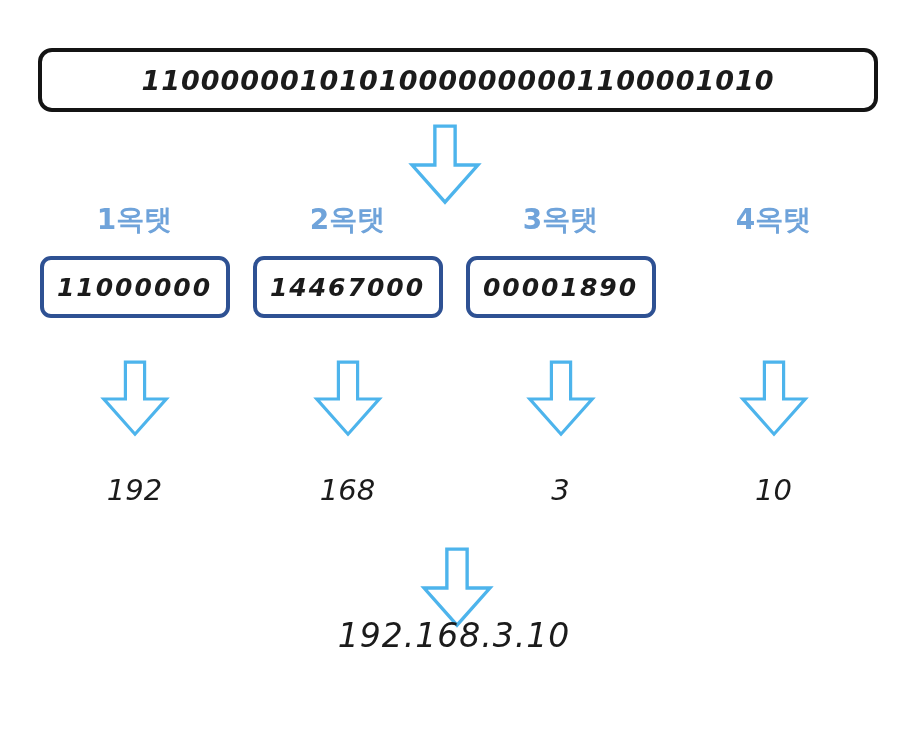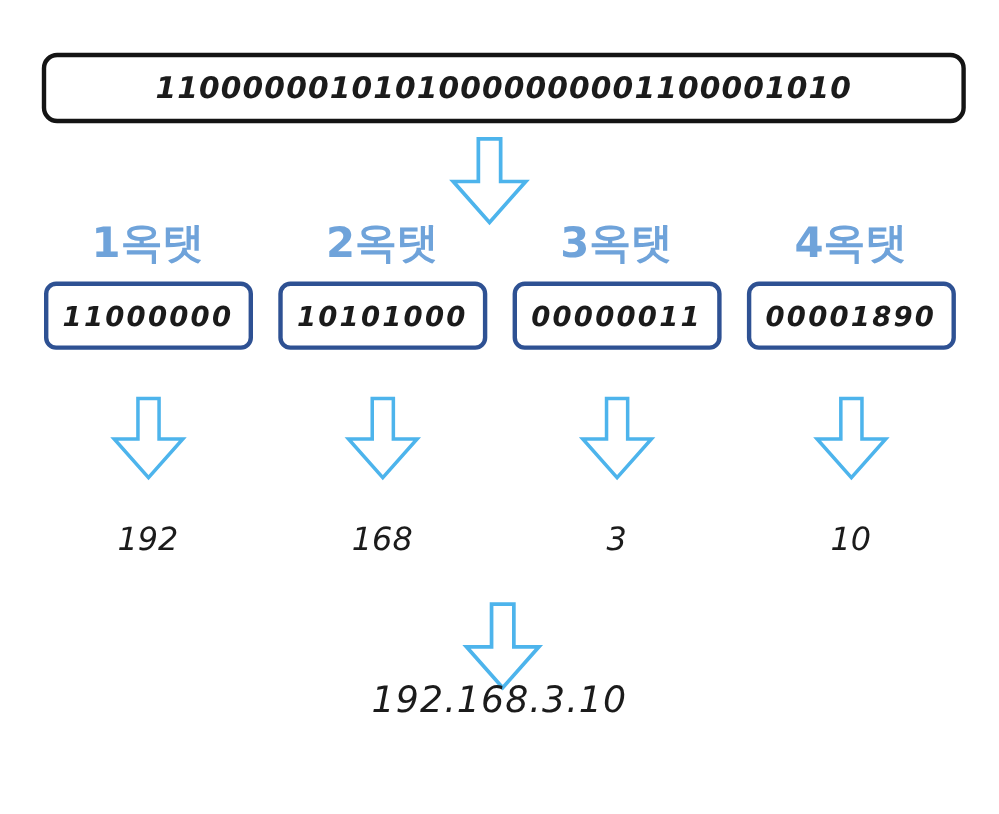--- a/index.html
+++ b/index.html
@@ -43,21 +43,21 @@
     grid-template-columns: repeat(4, 1fr);
     justify-items: center;
     align-items: center;
   }
   .row-labels   { top: 196px; height: 48px; }
   .row-boxes    { top: 254px; height: 66px; }
   .row-arrows   { top: 352px; height: 96px; }
   .row-decimals { top: 466px; height: 48px; }
 
   .octet-label {
-    font-size: 38px;
+    font-size: 28px;
     font-weight: bold;
     color: #6fa3da;
     white-space: nowrap;
   }
   .octet-box {
     width: 182px; height: 54px;
     border: 4px solid #2e5193;
     border-radius: 11px;
     background: #ffffff;
     display: flex; align-items: center; justify-content: center; text-align: center;
@@ -105,24 +105,21 @@
     <span class="octet-label">2옥탯</span>
     <span class="octet-label">3옥탯</span>
     <span class="octet-label">4옥탯</span>
   </div>
 
   <div class="row row-boxes">
     <div class="octet-box">
       <span class="octet-binary">11000000</span>
     </div>
     <div class="octet-box">
-      <span class="octet-binary">10101000</span>
-    </div>
-    <div class="octet-box">
-      <span class="octet-binary">00000011</span>
+      <span class="octet-binary">14467000</span>
     </div>
     <div class="octet-box">
       <span class="octet-binary">00001890</span>
     </div>
   </div>
 
   <div class="row row-arrows">
     <span>
       <svg width="72" height="94" viewBox="0 0 90 96" aria-hidden="true">
         <polygon points="33,2 57,2 57,48 84,48 45,92 6,48 33,48" fill="#ffffff" stroke="#4db4ec" stroke-width="4" stroke-linejoin="miter"></polygon>

